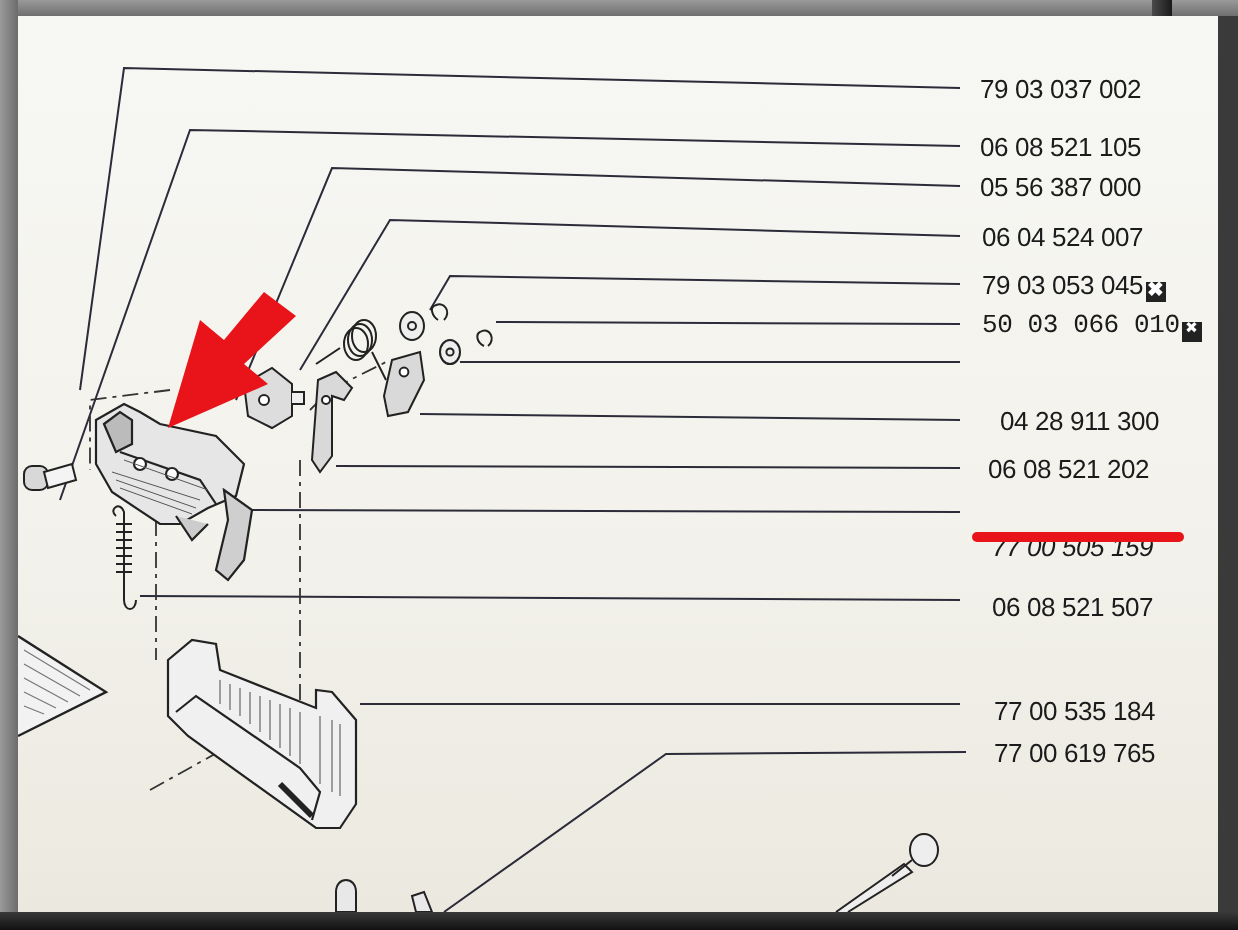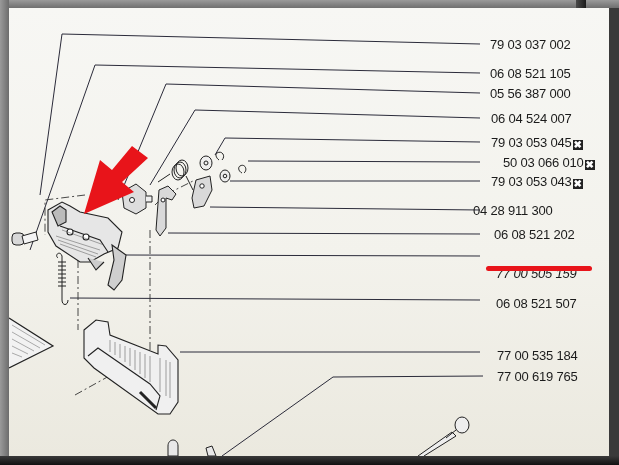--- a/index.html
+++ b/index.html
@@ -148,23 +148,22 @@
       </g>
 
       <path d="M148 158 L132 146 L112 170 L100 160 L84 214 L134 192 L122 182 Z" fill="#e8141a" stroke="none"></path>
     </svg>
 
     <div class="label" style="left:481px;top:30px;"><span>79 03 037 002</span></div>
     <div class="label" style="left:481px;top:59px;"><span>06 08 521 105</span></div>
     <div class="label" style="left:481px;top:79px;"><span>05 56 387 000</span></div>
     <div class="label" style="left:482px;top:104px;"><span>06 04 524 007</span></div>
     <div class="label" style="left:482px;top:128px;"><span>79 03 053 045</span><span class="xbox">✖</span></div>
-    <div class="label" style="left:494px;top:148px;"><span>50 03 066 010</span><span class="xbox">✖</span></div>
-    <div class="label" style="left:482px;top:167px;"><span>79 03 053 043</span><span class="xbox">✖</span></div>
-    <div class="label" style="left:464px;top:196px;"><span>04 28 911 300</span></div>
+    <div class="label" style="left:482px;top:148px;font-family:Liberation Mono, monospace;"><span>50 03 066 010</span><span class="xbox">✖</span></div>
+    <div class="label" style="left:491px;top:196px;"><span>04 28 911 300</span></div>
     <div class="label" style="left:485px;top:220px;"><span>06 08 521 202</span></div>
     <div class="label" style="left:487px;top:259px;font-style:italic;"><span>77 00 505 159</span></div>
     <div class="highlight-underline" style="left:477px;top:258px;width:106px;"></div>
     <div class="label" style="left:487px;top:289px;"><span>06 08 521 507</span></div>
     <div class="label" style="left:488px;top:341px;"><span>77 00 535 184</span></div>
     <div class="label" style="left:488px;top:362px;text-align:right;"><span>77 00 619 765</span></div>
   </div>
 </div>
 
 </body></html>

